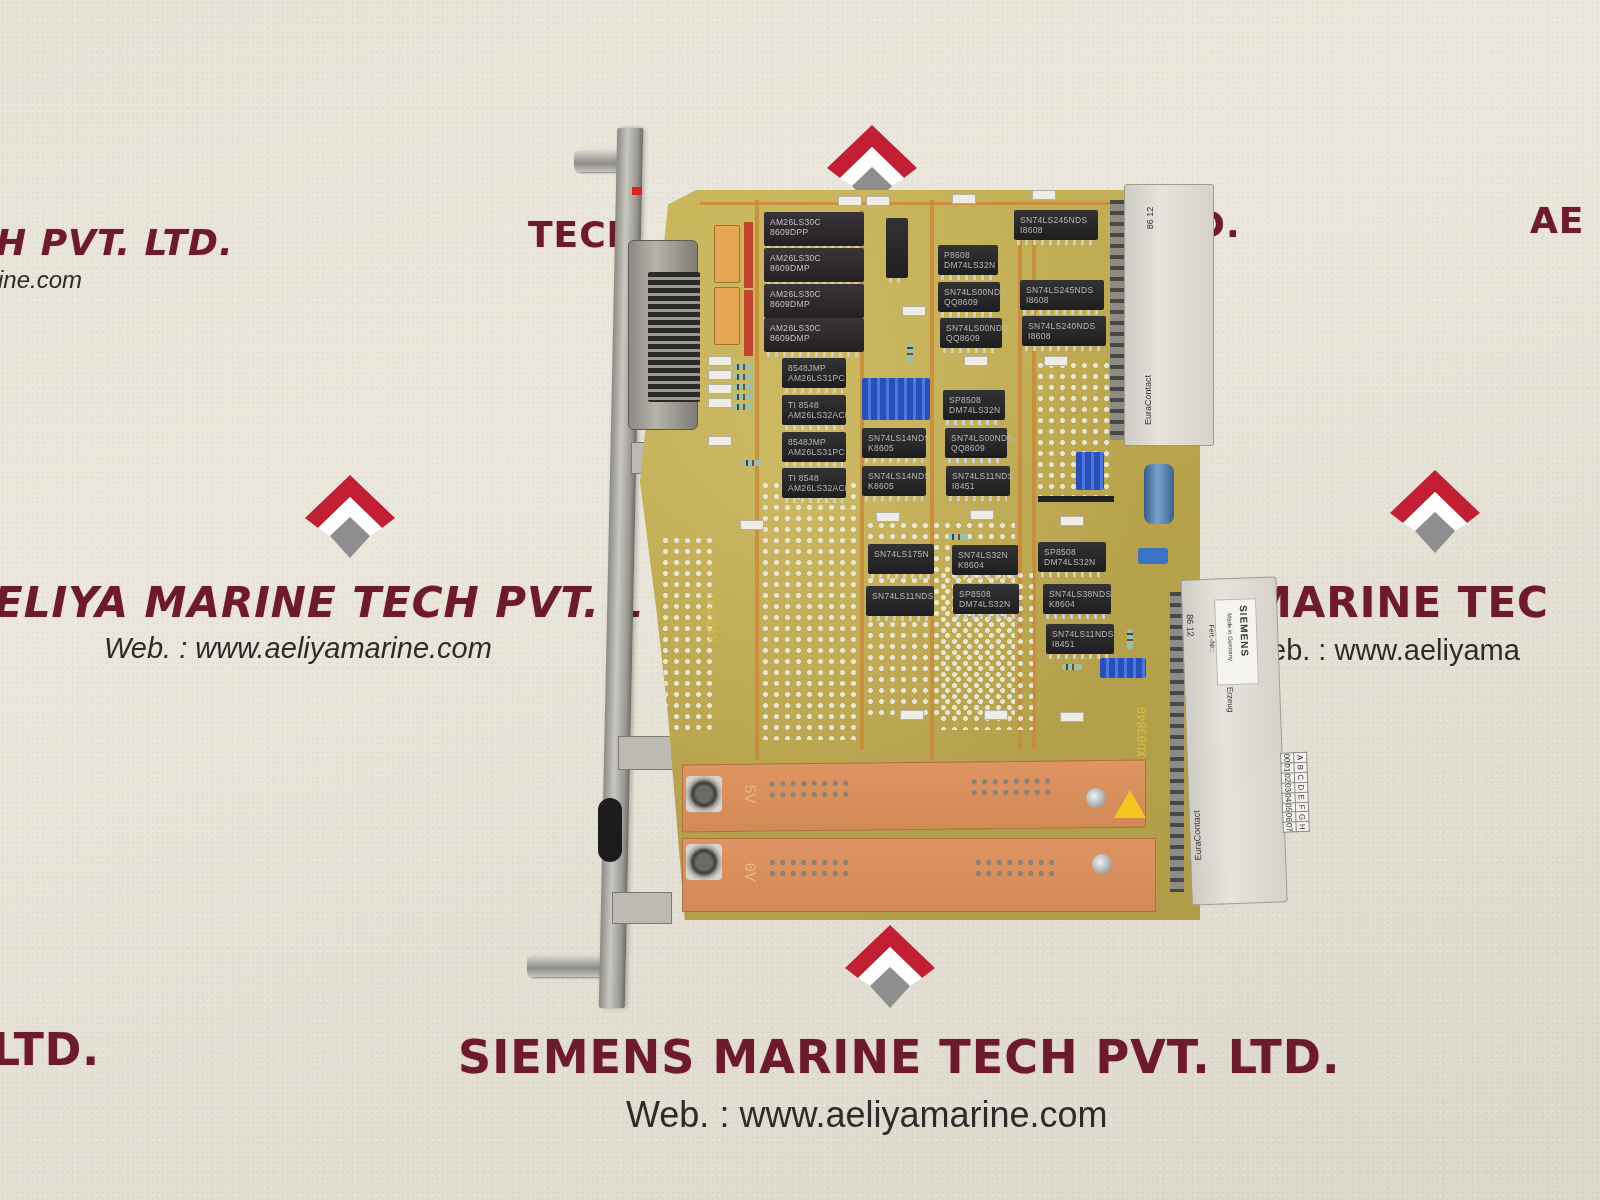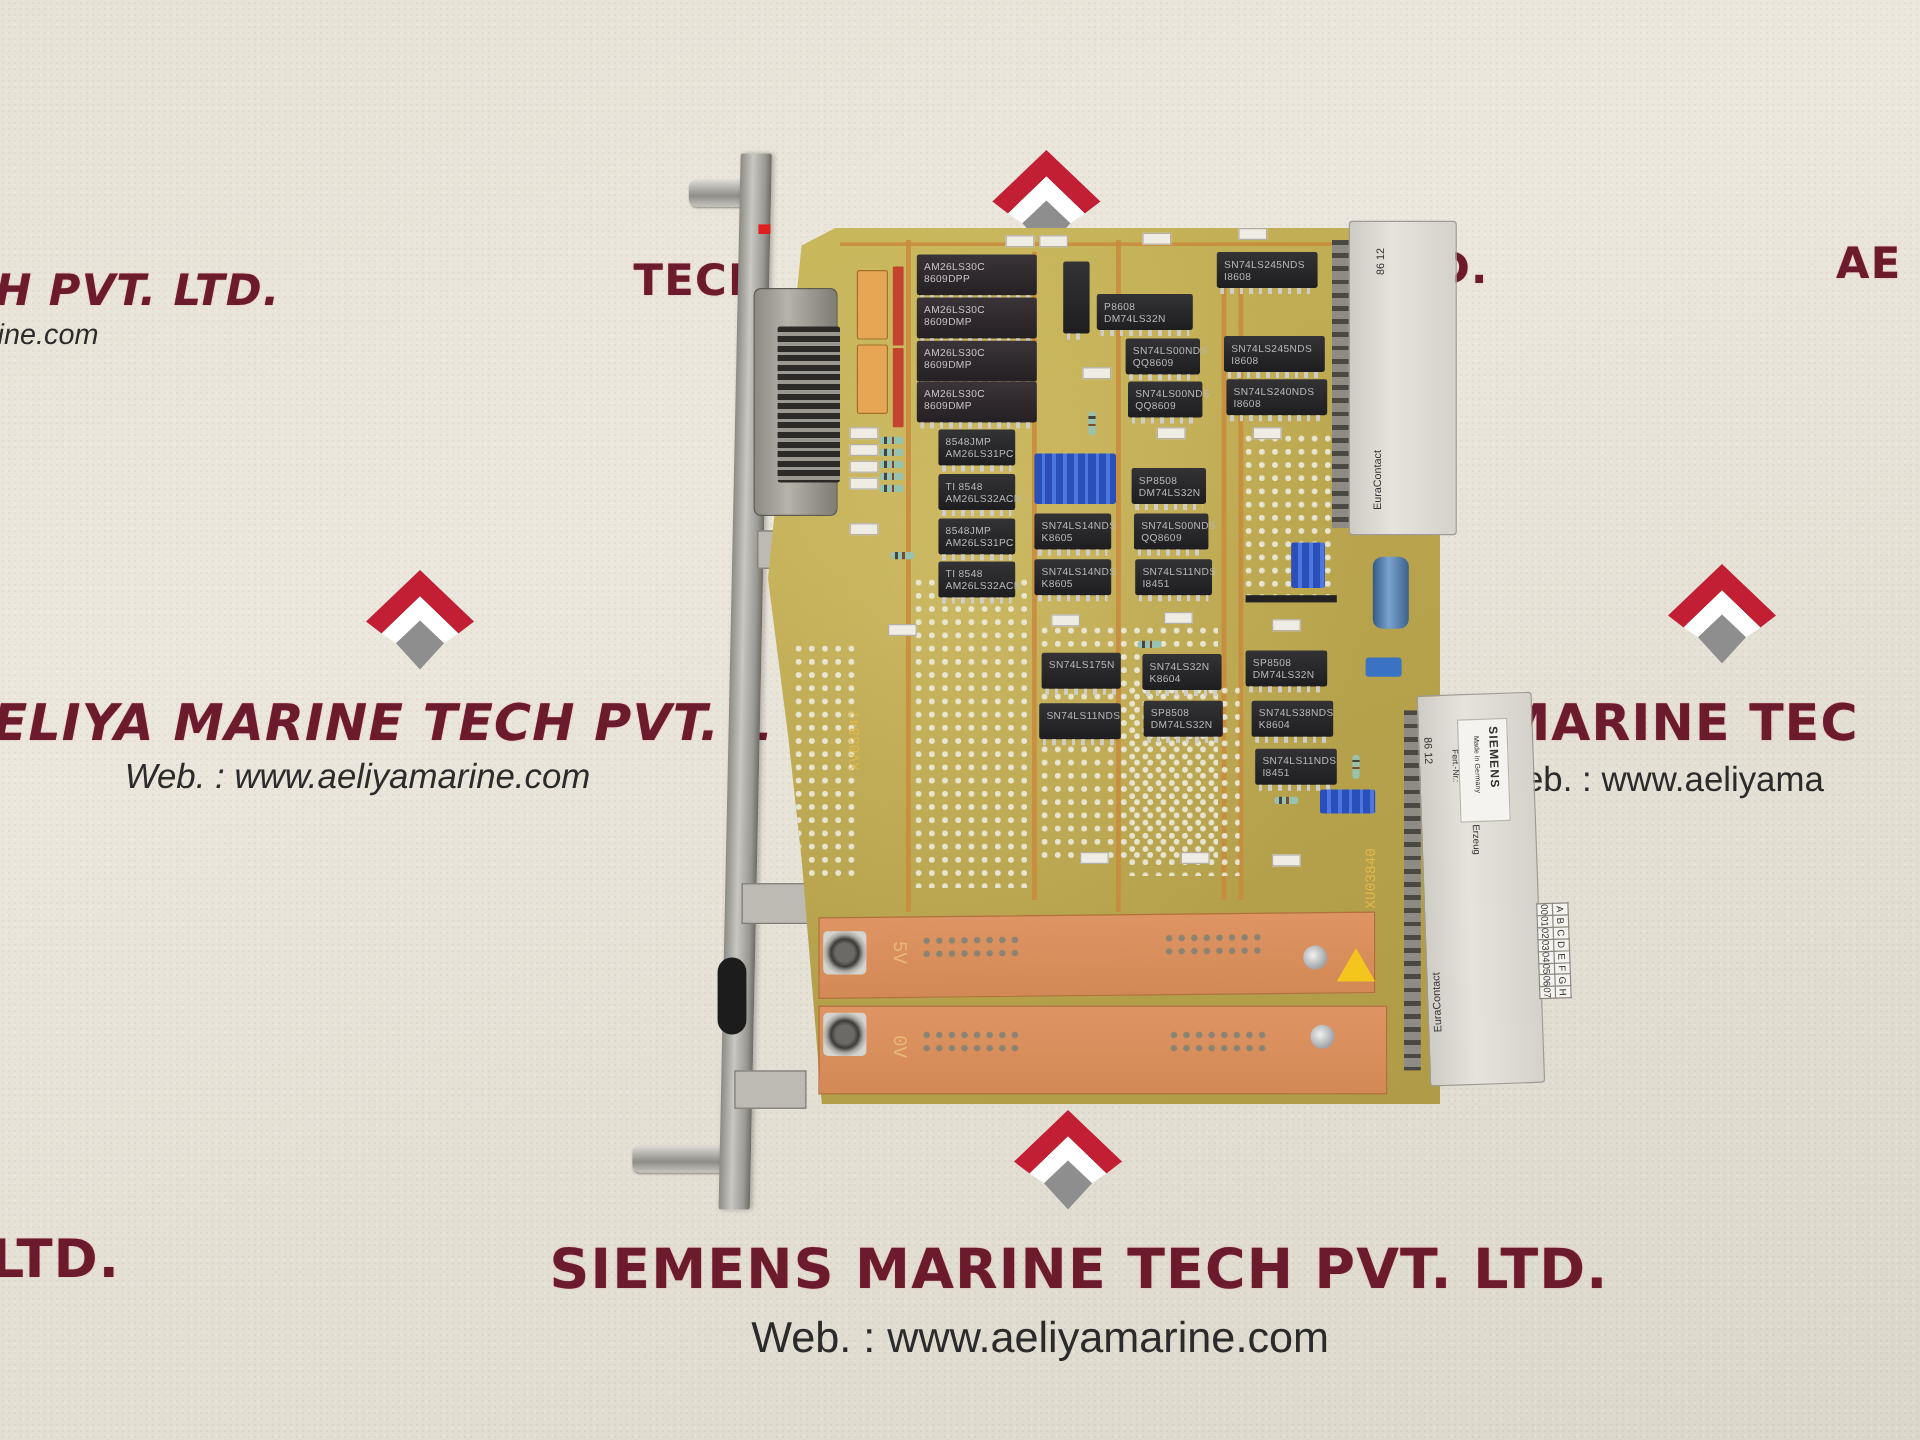--- a/index.html
+++ b/index.html
@@ -213,21 +213,21 @@
     <div>8548JMP</div>
     <div>AM26LS31PC</div>
   </div>
 <div class="chip" style="left:782px;top:468px;width:64px;">
     <div>TI 8548</div>
     <div>AM26LS32ACN</div>
   </div>
 
 <div class="chip vert" style="left:886px;top:218px;"></div>
 
-<div class="chip" style="left:914px;top:245px;width:80px;">
+<div class="chip" style="left:938px;top:245px;width:60px;">
     <div>P8608</div>
     <div>DM74LS32N</div>
   </div>
 <div class="chip" style="left:938px;top:282px;width:62px;">
     <div>SN74LS00NDS</div>
     <div>QQ8609</div>
   </div>
 <div class="chip" style="left:940px;top:318px;width:62px;">
     <div>SN74LS00NDS</div>
     <div>QQ8609</div>

